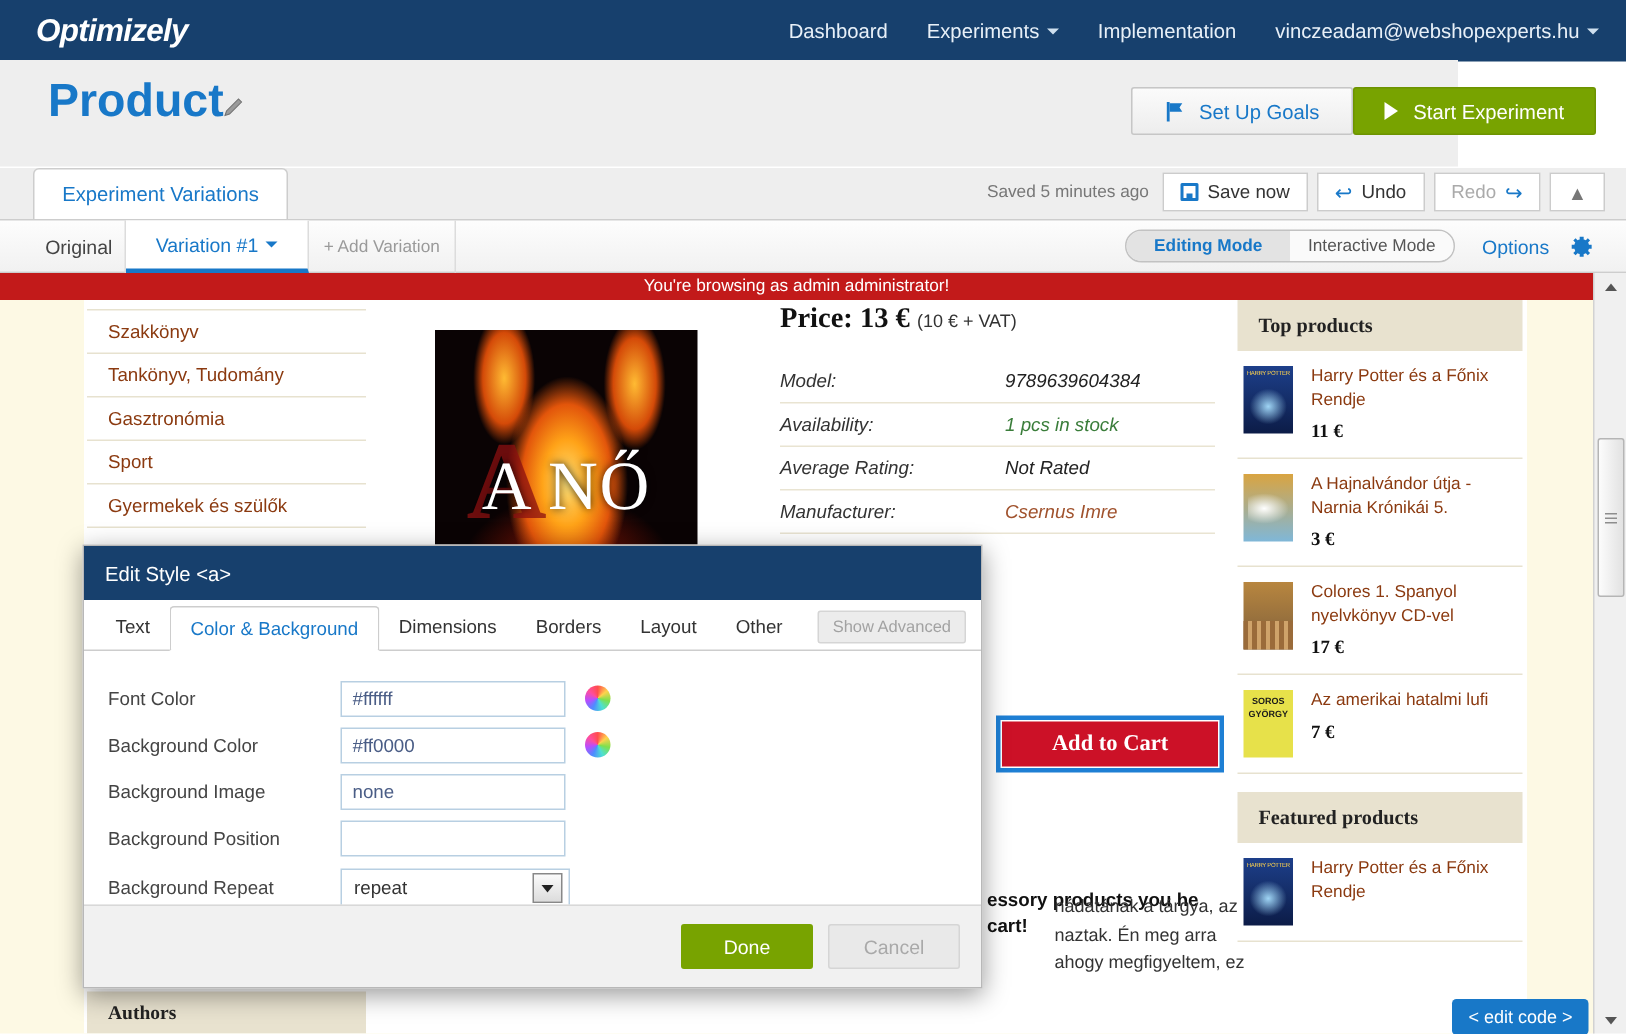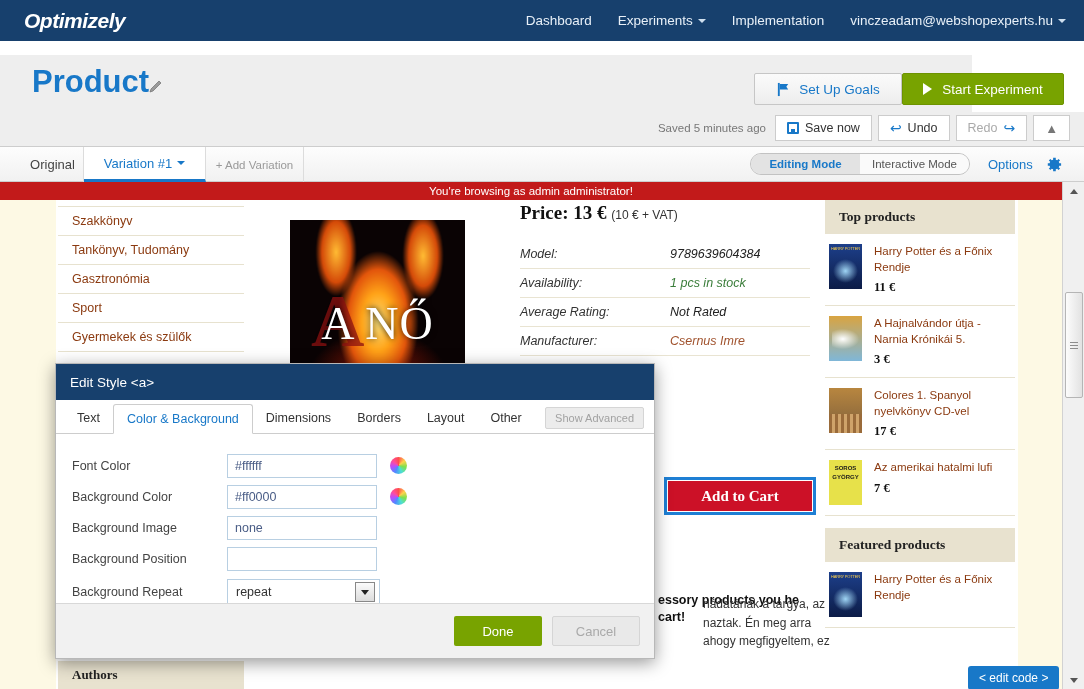--- a/index.html
+++ b/index.html
@@ -33,21 +33,21 @@
     color: #e8f0f8; font-size: 13.5px; text-decoration: none; white-space: nowrap;
   }
   .caret-dn {
     display: inline-block; width: 0; height: 0; margin-left: 5px;
     border-left: 4px solid transparent; border-right: 4px solid transparent;
     border-top: 4px solid #cfe0ef; vertical-align: middle;
   }
 
   
   .app-head {
-    position: absolute; left: 0; top: 55px; width: 972px; height: 71px;
+    position: absolute; left: 0; top: 40px; width: 972px; height: 71px;
     background: #eeeeee;
   }
   .page-title {
     position: absolute; left: 32px; top: 9px;
     color: #1878c8; font-size: 31px; font-weight: bold;
   }
   .pencil-ico {
     position: absolute; left: 148px; top: 24px;
     width: 16px; height: 16px;
   }
@@ -438,20 +438,23 @@
     <span>Set Up Goals</span>
   </div>
 
   <div class="btn-start">
     <span class="tri-play"></span>
     <span>Start Experiment</span>
   </div>
 </div>
 
 <div class="tabrow">
+  <div class="tab-exp">
+    <span>Experiment Variations</span>
+  </div>
   <div class="savebar">
     <span class="saved-txt">Saved 5 minutes ago</span>
     <div class="mini-btn">
       <span class="floppy"></span>
       <span>Save now</span>
     </div>
     <div class="mini-btn">
       <span class="arrow-ccw">↩</span>
       <span>Undo</span>
     </div>

